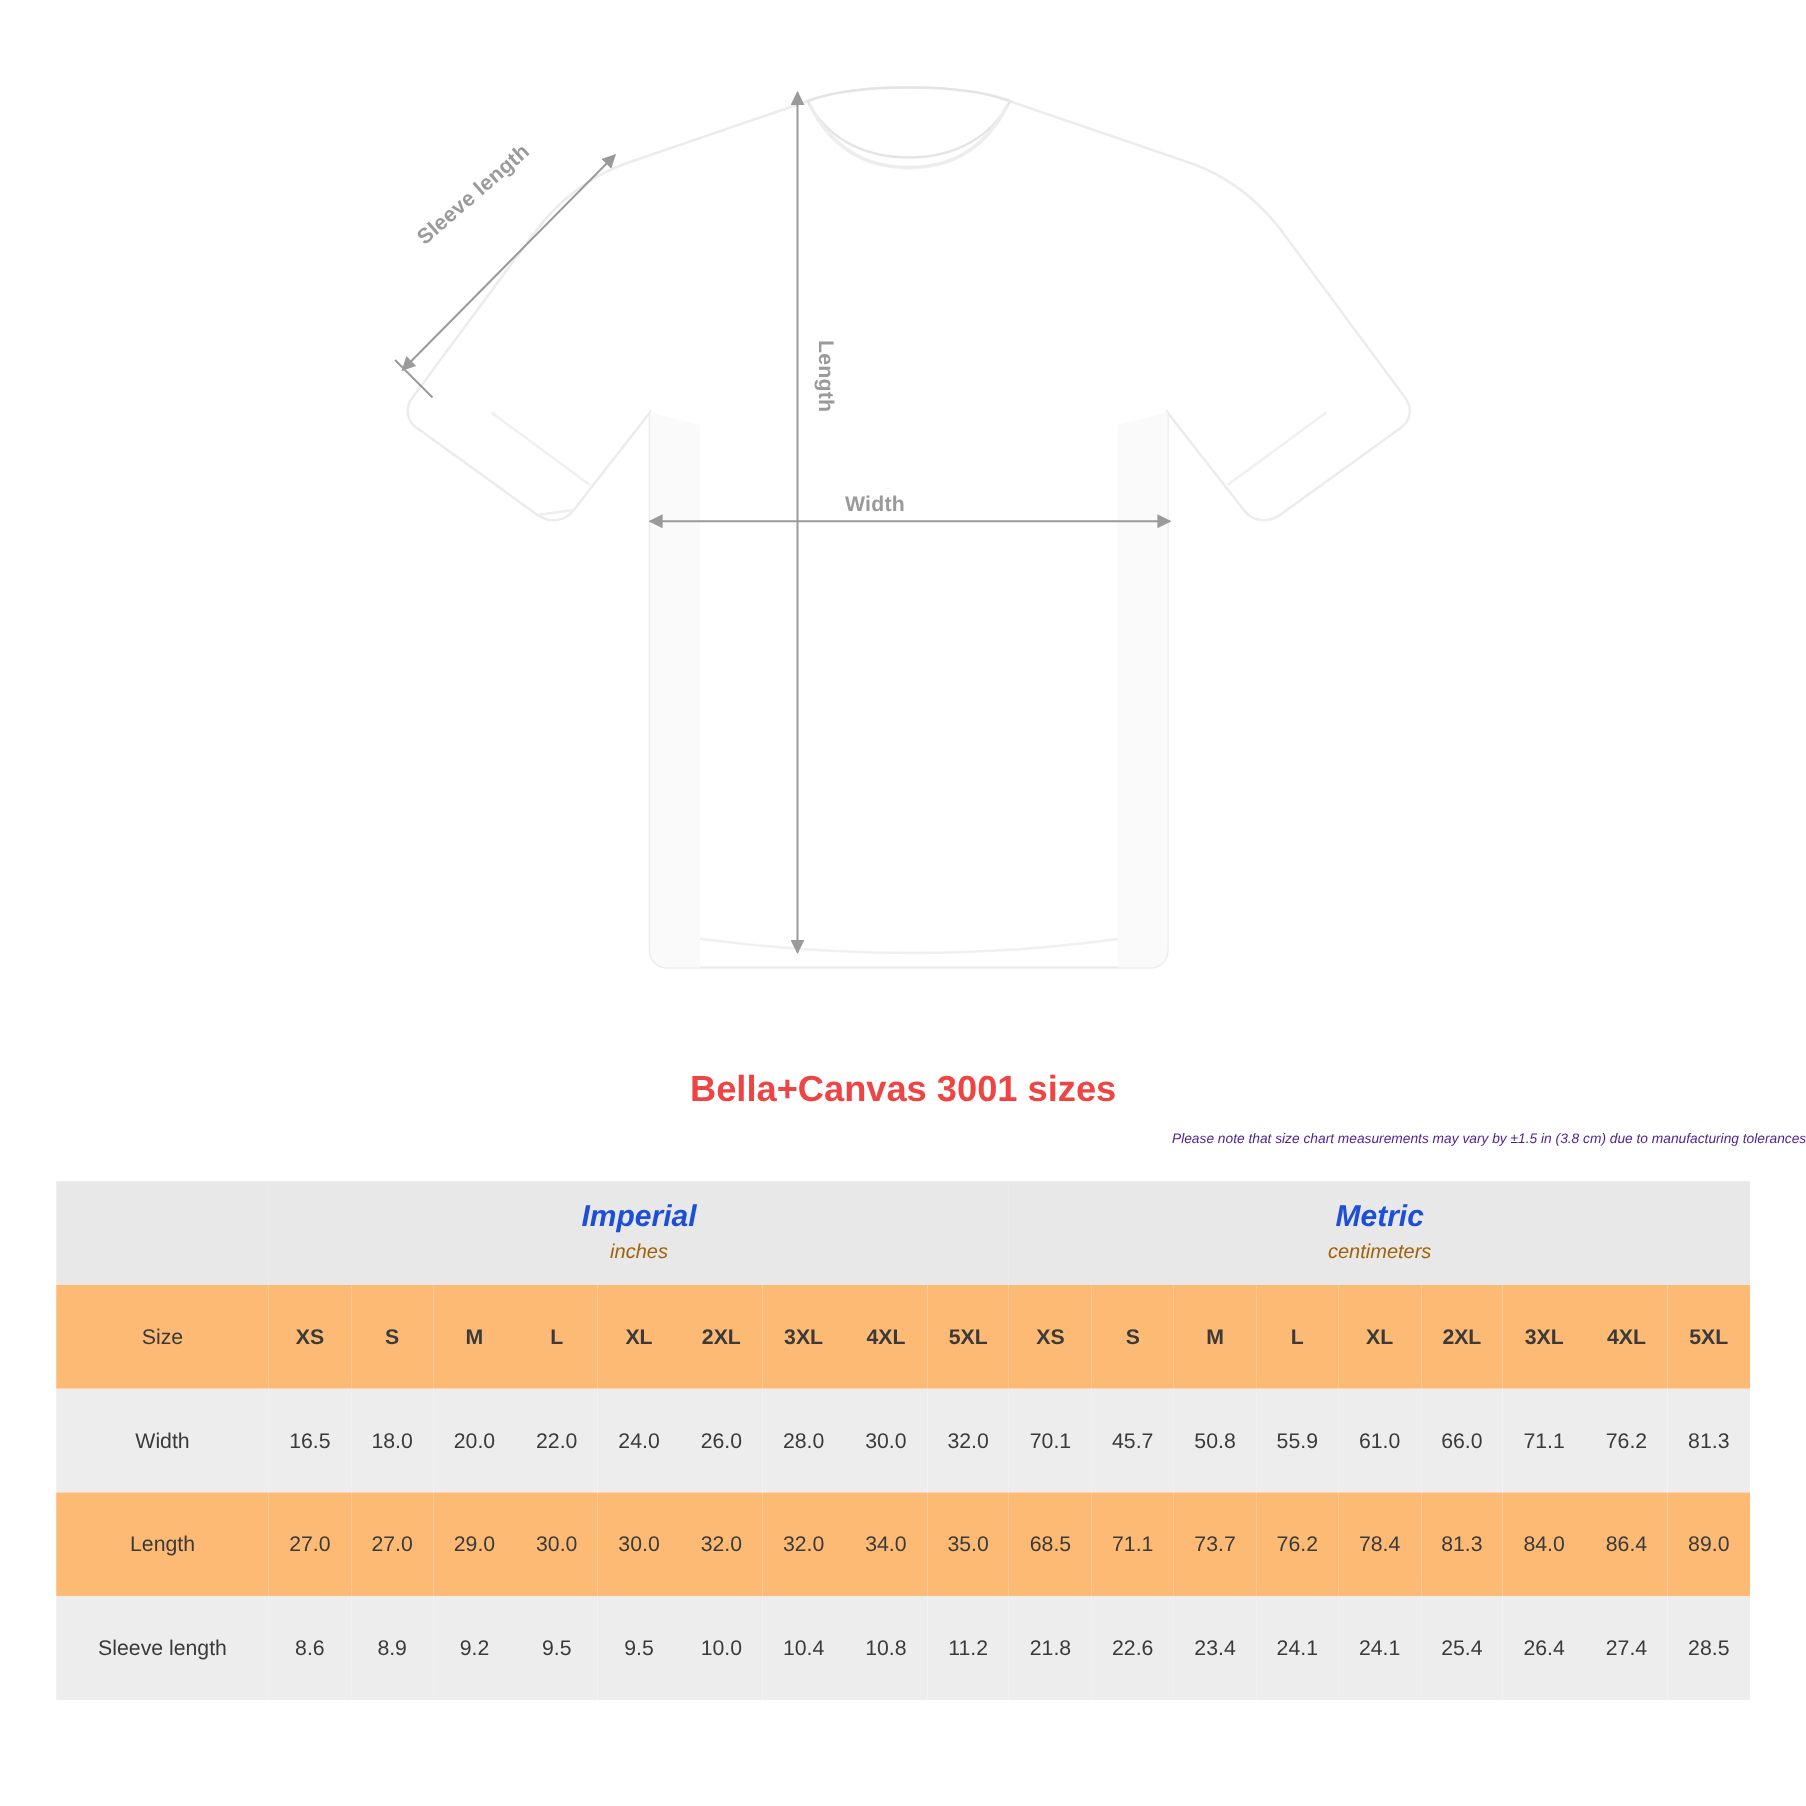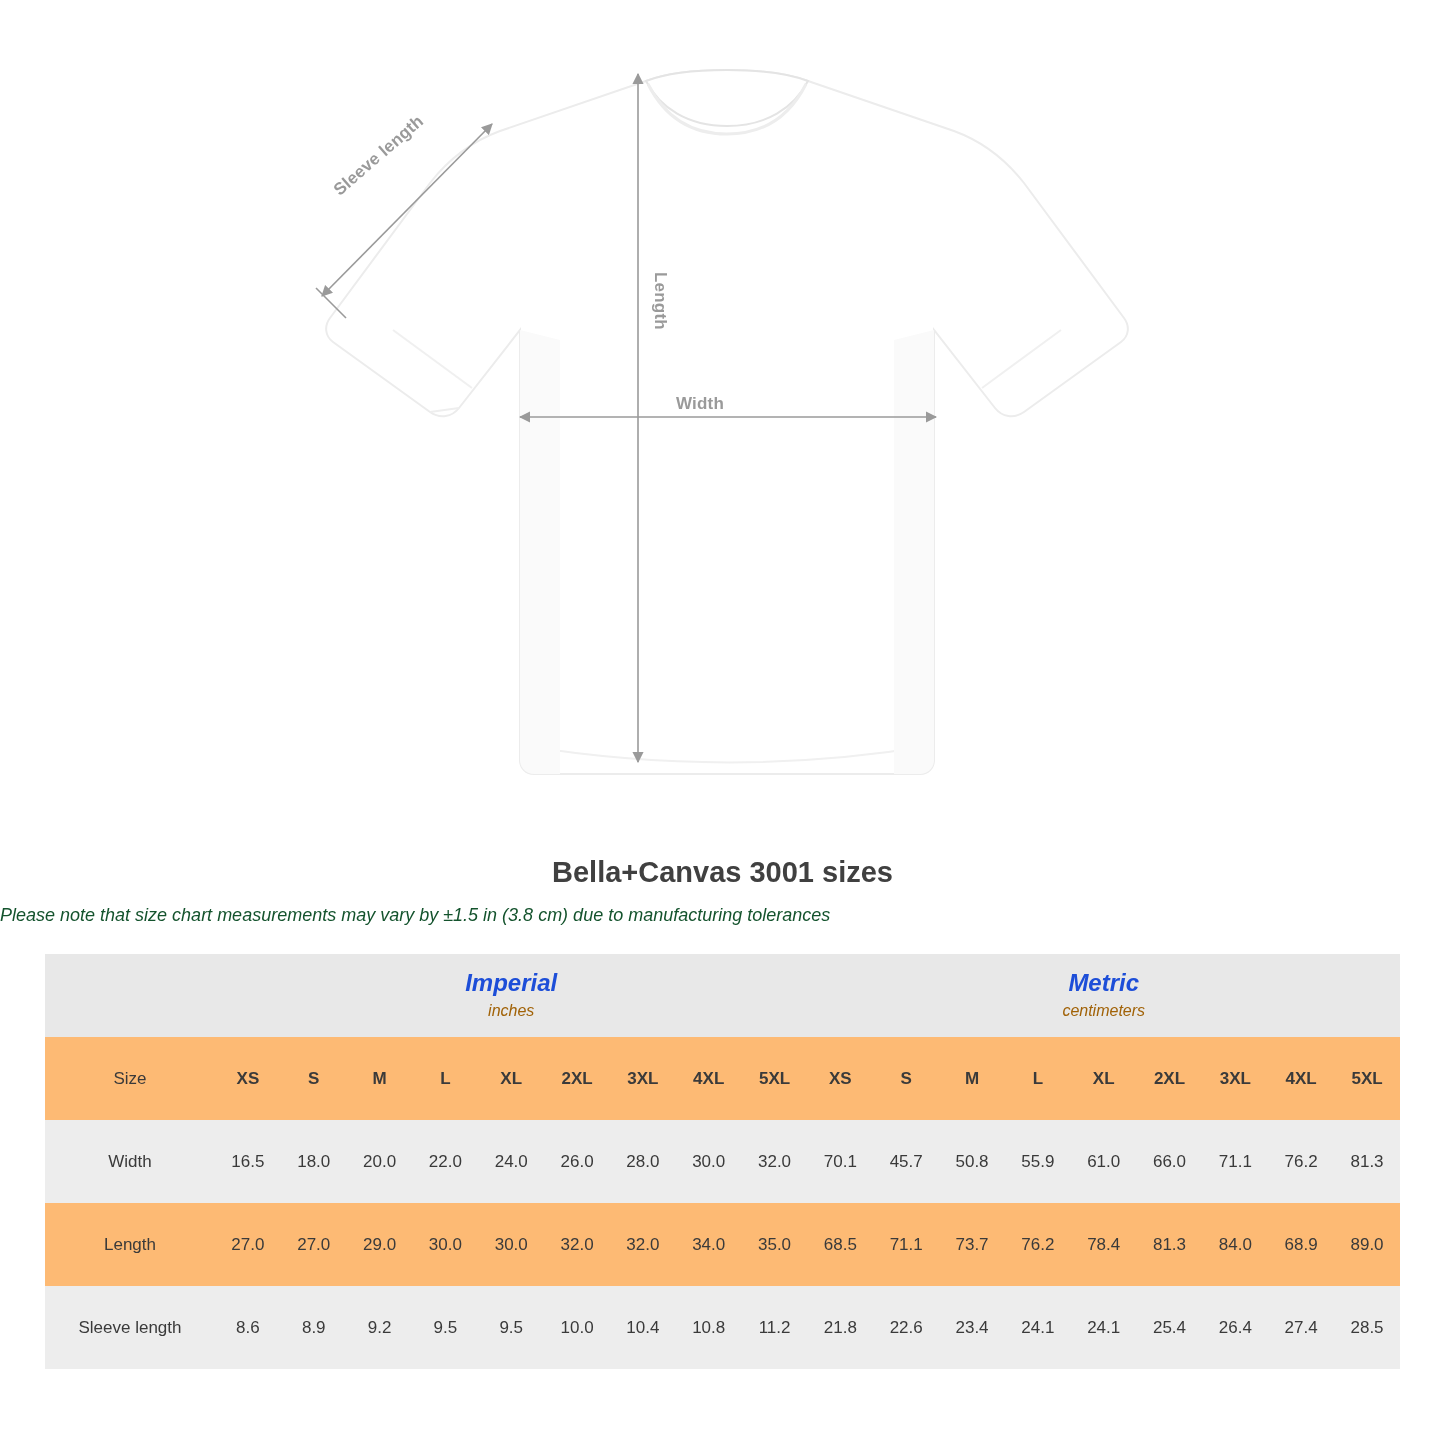--- a/index.html
+++ b/index.html
@@ -55,28 +55,28 @@
   .label-width {
     left: 676px;
     top: 394px;
   }
 
   
   .heading {
     text-align: center;
     font-size: 29px;
     font-weight: bold;
-    color: #404040;
+    color: #ef4444;
     margin-top: 26px;
   }
   .subheading {
-    text-align: left;
-    font-size: 18px;
+    text-align: right;
+    font-size: 11px;
     font-style: italic;
-    color: #14532d;
+    color: #4c1d95;
     margin-top: 16px;
   }
 
   
   .table-wrap {
     margin: 28px 45px 0 45px;
     width: 1355px;
   }
   table.size-table {
     border-collapse: collapse;
@@ -281,21 +281,21 @@
           <td>32.0</td>
           <td>34.0</td>
           <td>35.0</td>
           <td>68.5</td>
           <td>71.1</td>
           <td>73.7</td>
           <td>76.2</td>
           <td>78.4</td>
           <td>81.3</td>
           <td>84.0</td>
-          <td>68.9</td>
+          <td>86.4</td>
           <td>89.0</td>
         </tr>
 
         <tr class="row-alt">
           <td class="row-label">Sleeve length</td>
           <td>8.6</td>
           <td>8.9</td>
           <td>9.2</td>
           <td>9.5</td>
           <td>9.5</td>

